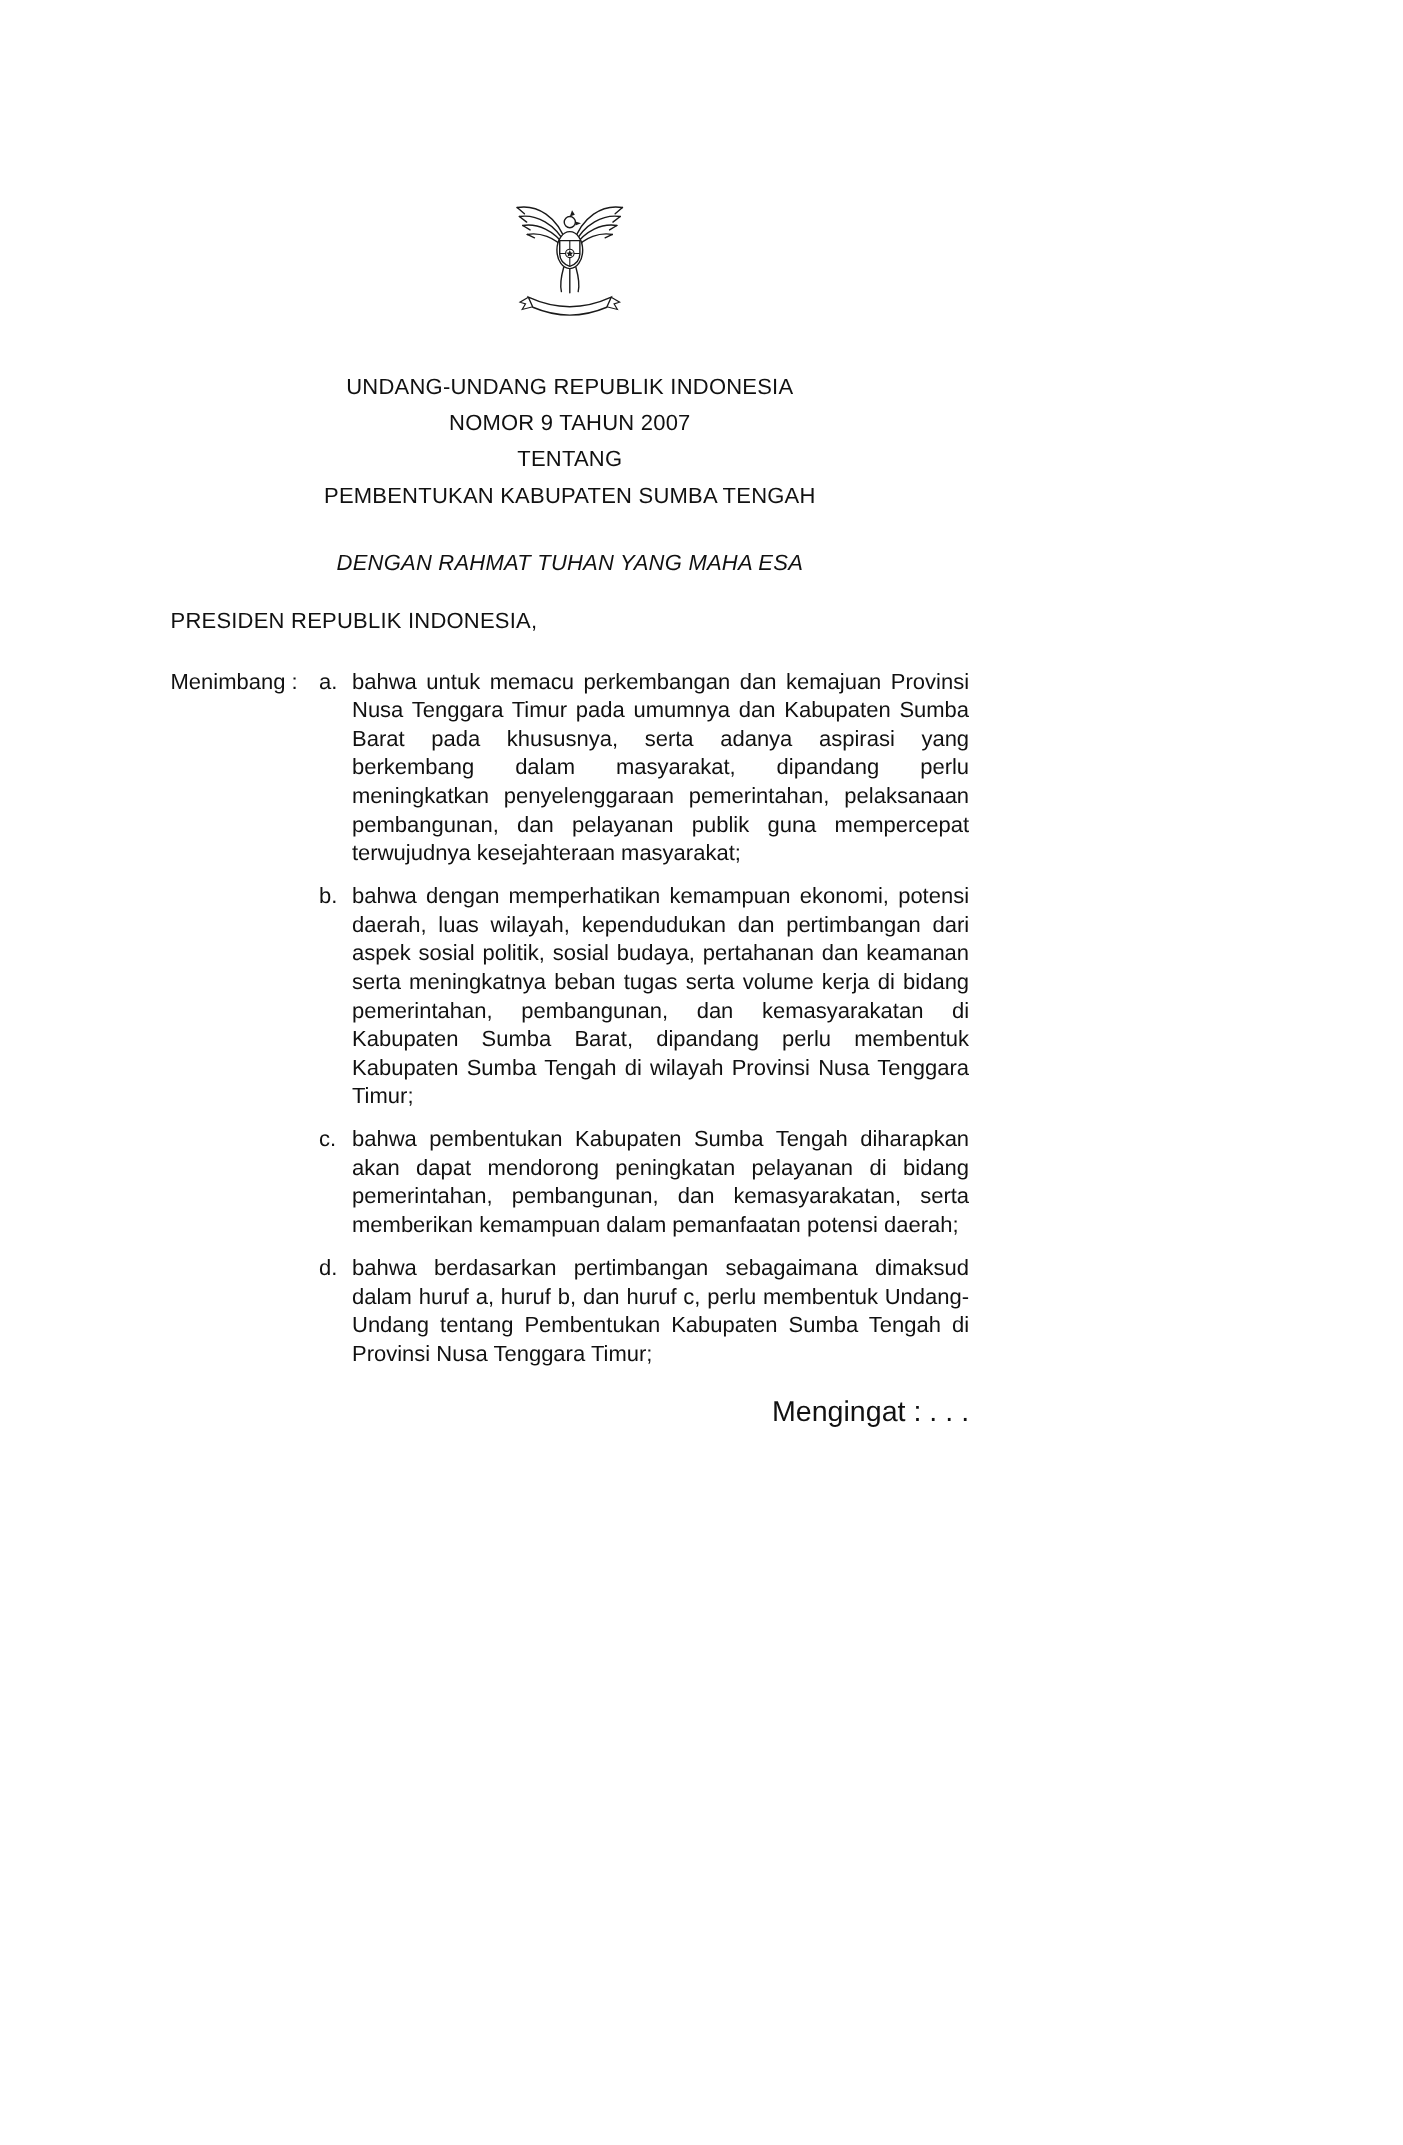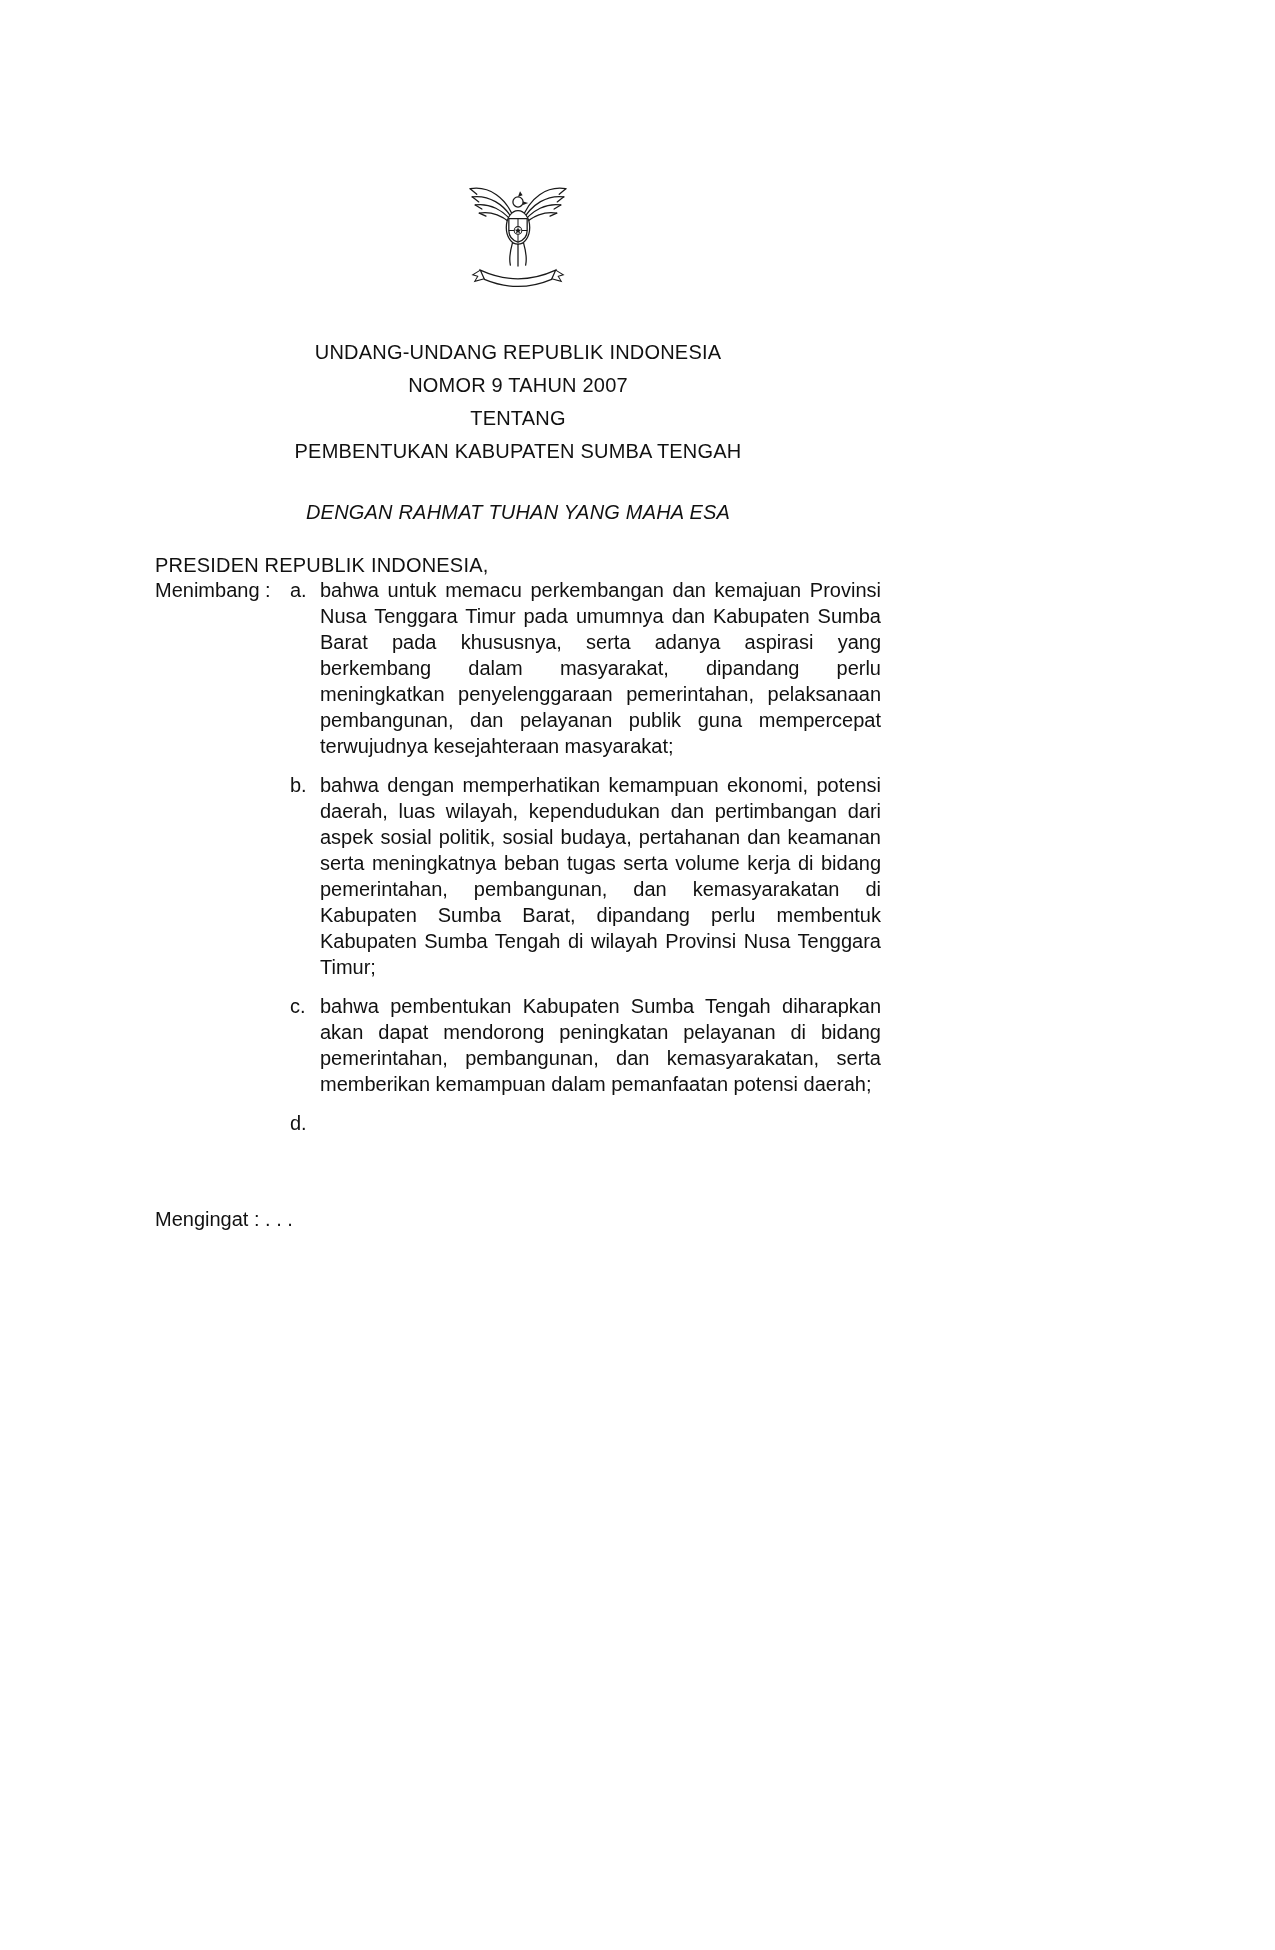--- a/index.html
+++ b/index.html
@@ -44,42 +44,44 @@
     letter-spacing: 0.2px;
     font-style: italic;
   }
   .authority {
     margin-top: 30px;
     text-align: left;
     font-size: 20px;
     letter-spacing: 0.2px;
   }
   .considering {
+    margin-top: 30px;
     font-size: 20px;
     line-height: 26px;
   }
   .c-item {
     display: flex;
     margin-bottom: 13px;
   }
   .col-label {
     flex: 0 0 135px;
     width: 135px;
   }
   .col-letter {
     flex: 0 0 30px;
     width: 30px;
   }
   .col-text {
     flex: 1 1 auto;
     text-align: justify;
   }
   .catchword {
-    margin-top: 72px;
-    font-size: 20px;
+    margin-top: 24px;
+    text-align: right;
+    font-size: 26px;
   }
 </style>
 </head>
 <body>
 
 <div class="page">
   <div class="content">
 
     <div class="emblem-wrap">
       <svg viewBox="0 0 220 250" width="112" height="128" xmlns="http://www.w3.org/2000/svg">
@@ -155,20 +157,21 @@
 
       <div class="c-item">
         <div class="col-label"></div>
         <div class="col-letter">c.</div>
         <div class="col-text">bahwa pembentukan Kabupaten Sumba Tengah diharapkan akan dapat mendorong peningkatan pelayanan di bidang pemerintahan, pembangunan, dan kemasyarakatan, serta memberikan kemampuan dalam pemanfaatan potensi daerah;</div>
       </div>
 
       <div class="c-item">
         <div class="col-label"></div>
         <div class="col-letter">d.</div>
+        <div class="col-text">bahwa berdasarkan pertimbangan sebagaimana dimaksud dalam huruf a, huruf b, dan huruf c, perlu membentuk Undang-Undang tentang Pembentukan Kabupaten Sumba Tengah di Provinsi Nusa Tenggara Timur;</div>
       </div>
 
     </div>
 
     <div class="catchword">Mengingat : . . .</div>
 
   </div>
 </div>
 
 </body></html>

